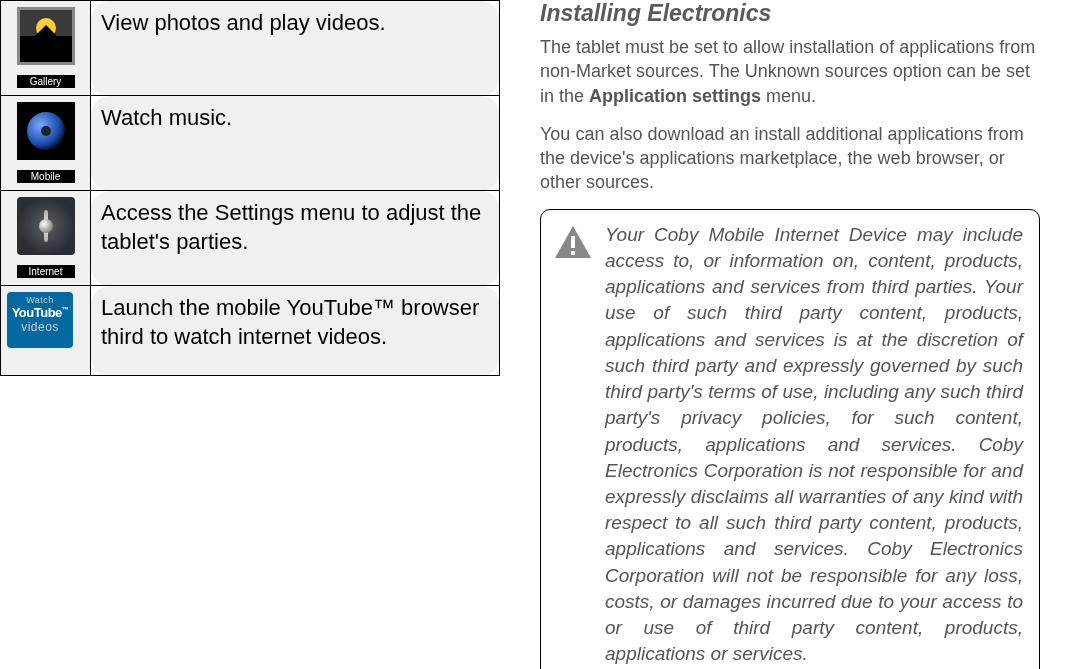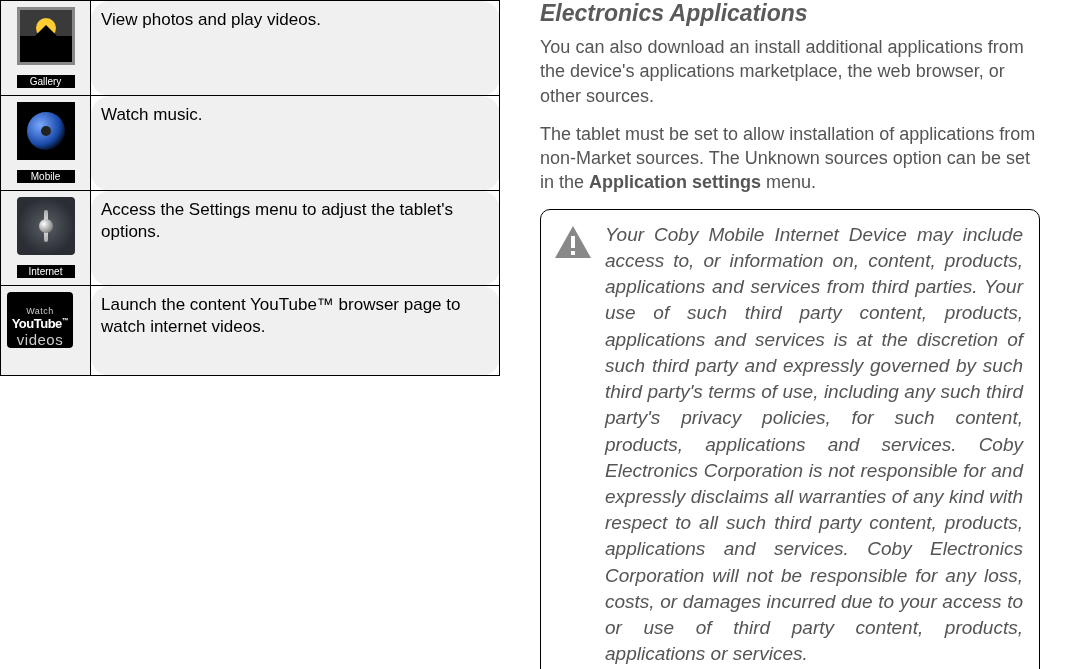--- a/index.html
+++ b/index.html
@@ -30,21 +30,21 @@
       padding: 8px 10px;
       vertical-align: top;
       background: #f0f0f0;
     }
     .icon-cell {
       width: 90px;
       text-align: center;
       padding: 6px;
     }
     .desc-cell {
-      font-size: 17px;
+      font-size: 22px;
       line-height: 1.3;
       height: 90px;
       border-radius: 19px;
     }
     .app-icon {
       width: 58px;
       height: 58px;
       display: inline-block;
       position: relative;
       margin-bottom: 2px;
@@ -134,33 +134,33 @@
       content: "";
       position: absolute;
       top: 50%; left: 50%;
       width: 14px; height: 14px;
       margin: -7px 0 0 -7px;
       border-radius: 50%;
       background: radial-gradient(circle at 35% 35%, #fff, #999 60%, #555);
     }
     
     .youtube-icon {
-      background: #000000;
+      background: #0369a1;
       color: #fff;
       position: relative;
       text-align: center;
       width: 66px;
       height: 56px;
-      padding: 14px 0;
+      padding: 3px 0;
       border-radius: 4px;
     }
     .youtube-line1 { font-size: 9px; color: #ccc; letter-spacing: 0.5px; }
     .youtube-line2 { font-size: 13px; font-weight: bold; color: #fff; font-family: Liberation Sans, sans-serif; letter-spacing: -0.5px; }
     .youtube-line2 sup { font-size: 7px; }
-    .youtube-line3 { font-size: 15px; color: #ccc; letter-spacing: 0.5px; }
+    .youtube-line3 { font-size: 12px; color: #ccc; letter-spacing: 0.5px; }
     
     
     .section-heading {
       font-size: 23px;
       font-weight: bold;
       font-style: italic;
       color: #5a5a5a;
       margin-bottom: 8px;
       font-family: Arial, sans-serif;
     }
@@ -213,44 +213,44 @@
         <span class="app-icon music-icon"></span>
         <span class="app-label">Mobile</span>
       </td>
       <td class="desc-cell">Watch music.</td>
     </tr>
     <tr>
       <td class="icon-cell">
         <span class="app-icon settings-icon"></span>
         <span class="app-label">Internet</span>
       </td>
-      <td class="desc-cell">Access the Settings menu to adjust the tablet's options.</td>
+      <td class="desc-cell">Access the Settings menu to adjust the tablet's parties.</td>
     </tr>
     <tr>
       <td class="icon-cell">
         <div class="youtube-icon">
           <div class="youtube-line1">Watch</div>
           <div class="youtube-line2">
             <span>YouTube</span><sup>™</sup>
           </div>
           <div class="youtube-line3">videos</div>
         </div>
       </td>
-      <td class="desc-cell">Launch the content YouTube™ browser page to watch internet videos.</td>
+      <td class="desc-cell">Launch the mobile YouTube™ browser third to watch internet videos.</td>
     </tr>
   </tbody>
     </table>
 </div>
 
 <div class="right-col">
-  <div class="section-heading">Electronics Applications</div>
-  <div class="body-text">You can also download an install additional applications from the device's applications marketplace, the web browser, or other sources.</div>
+  <div class="section-heading">Installing Electronics</div>
   <div class="body-text">
     <span>The tablet must be set to allow installation of applications from non-Market sources. The Unknown sources option can be set in the </span><b>Application settings</b><span> menu.</span>
   </div>
+  <div class="body-text">You can also download an install additional applications from the device's applications marketplace, the web browser, or other sources.</div>
   <div class="note-box">
     <div class="warning-icon">
       <svg class="warning-svg" width="40" height="36" viewBox="0 0 40 36">
         <polygon points="20,2 38,34 2,34" fill="#888"></polygon>
         <rect x="18" y="12" width="4" height="12" fill="#fff"></rect>
         <rect x="18" y="27" width="4" height="4" fill="#fff"></rect>
       </svg>
     </div>
     <div class="note-text">Your Coby Mobile Internet Device may include access to, or information on, content, products, applications and services from third parties. Your use of such third party content, products, applications and services is at the discretion of such third party and expressly governed by such third party's terms of use, including any such third party's privacy policies, for such content, products, applications and services. Coby Electronics Corporation is not responsible for and expressly disclaims all warranties of any kind with respect to all such third party content, products, applications and services. Coby Electronics Corporation will not be responsible for any loss, costs, or damages incurred due to your access to or use of third party content, products, applications or services.</div>
   </div>

